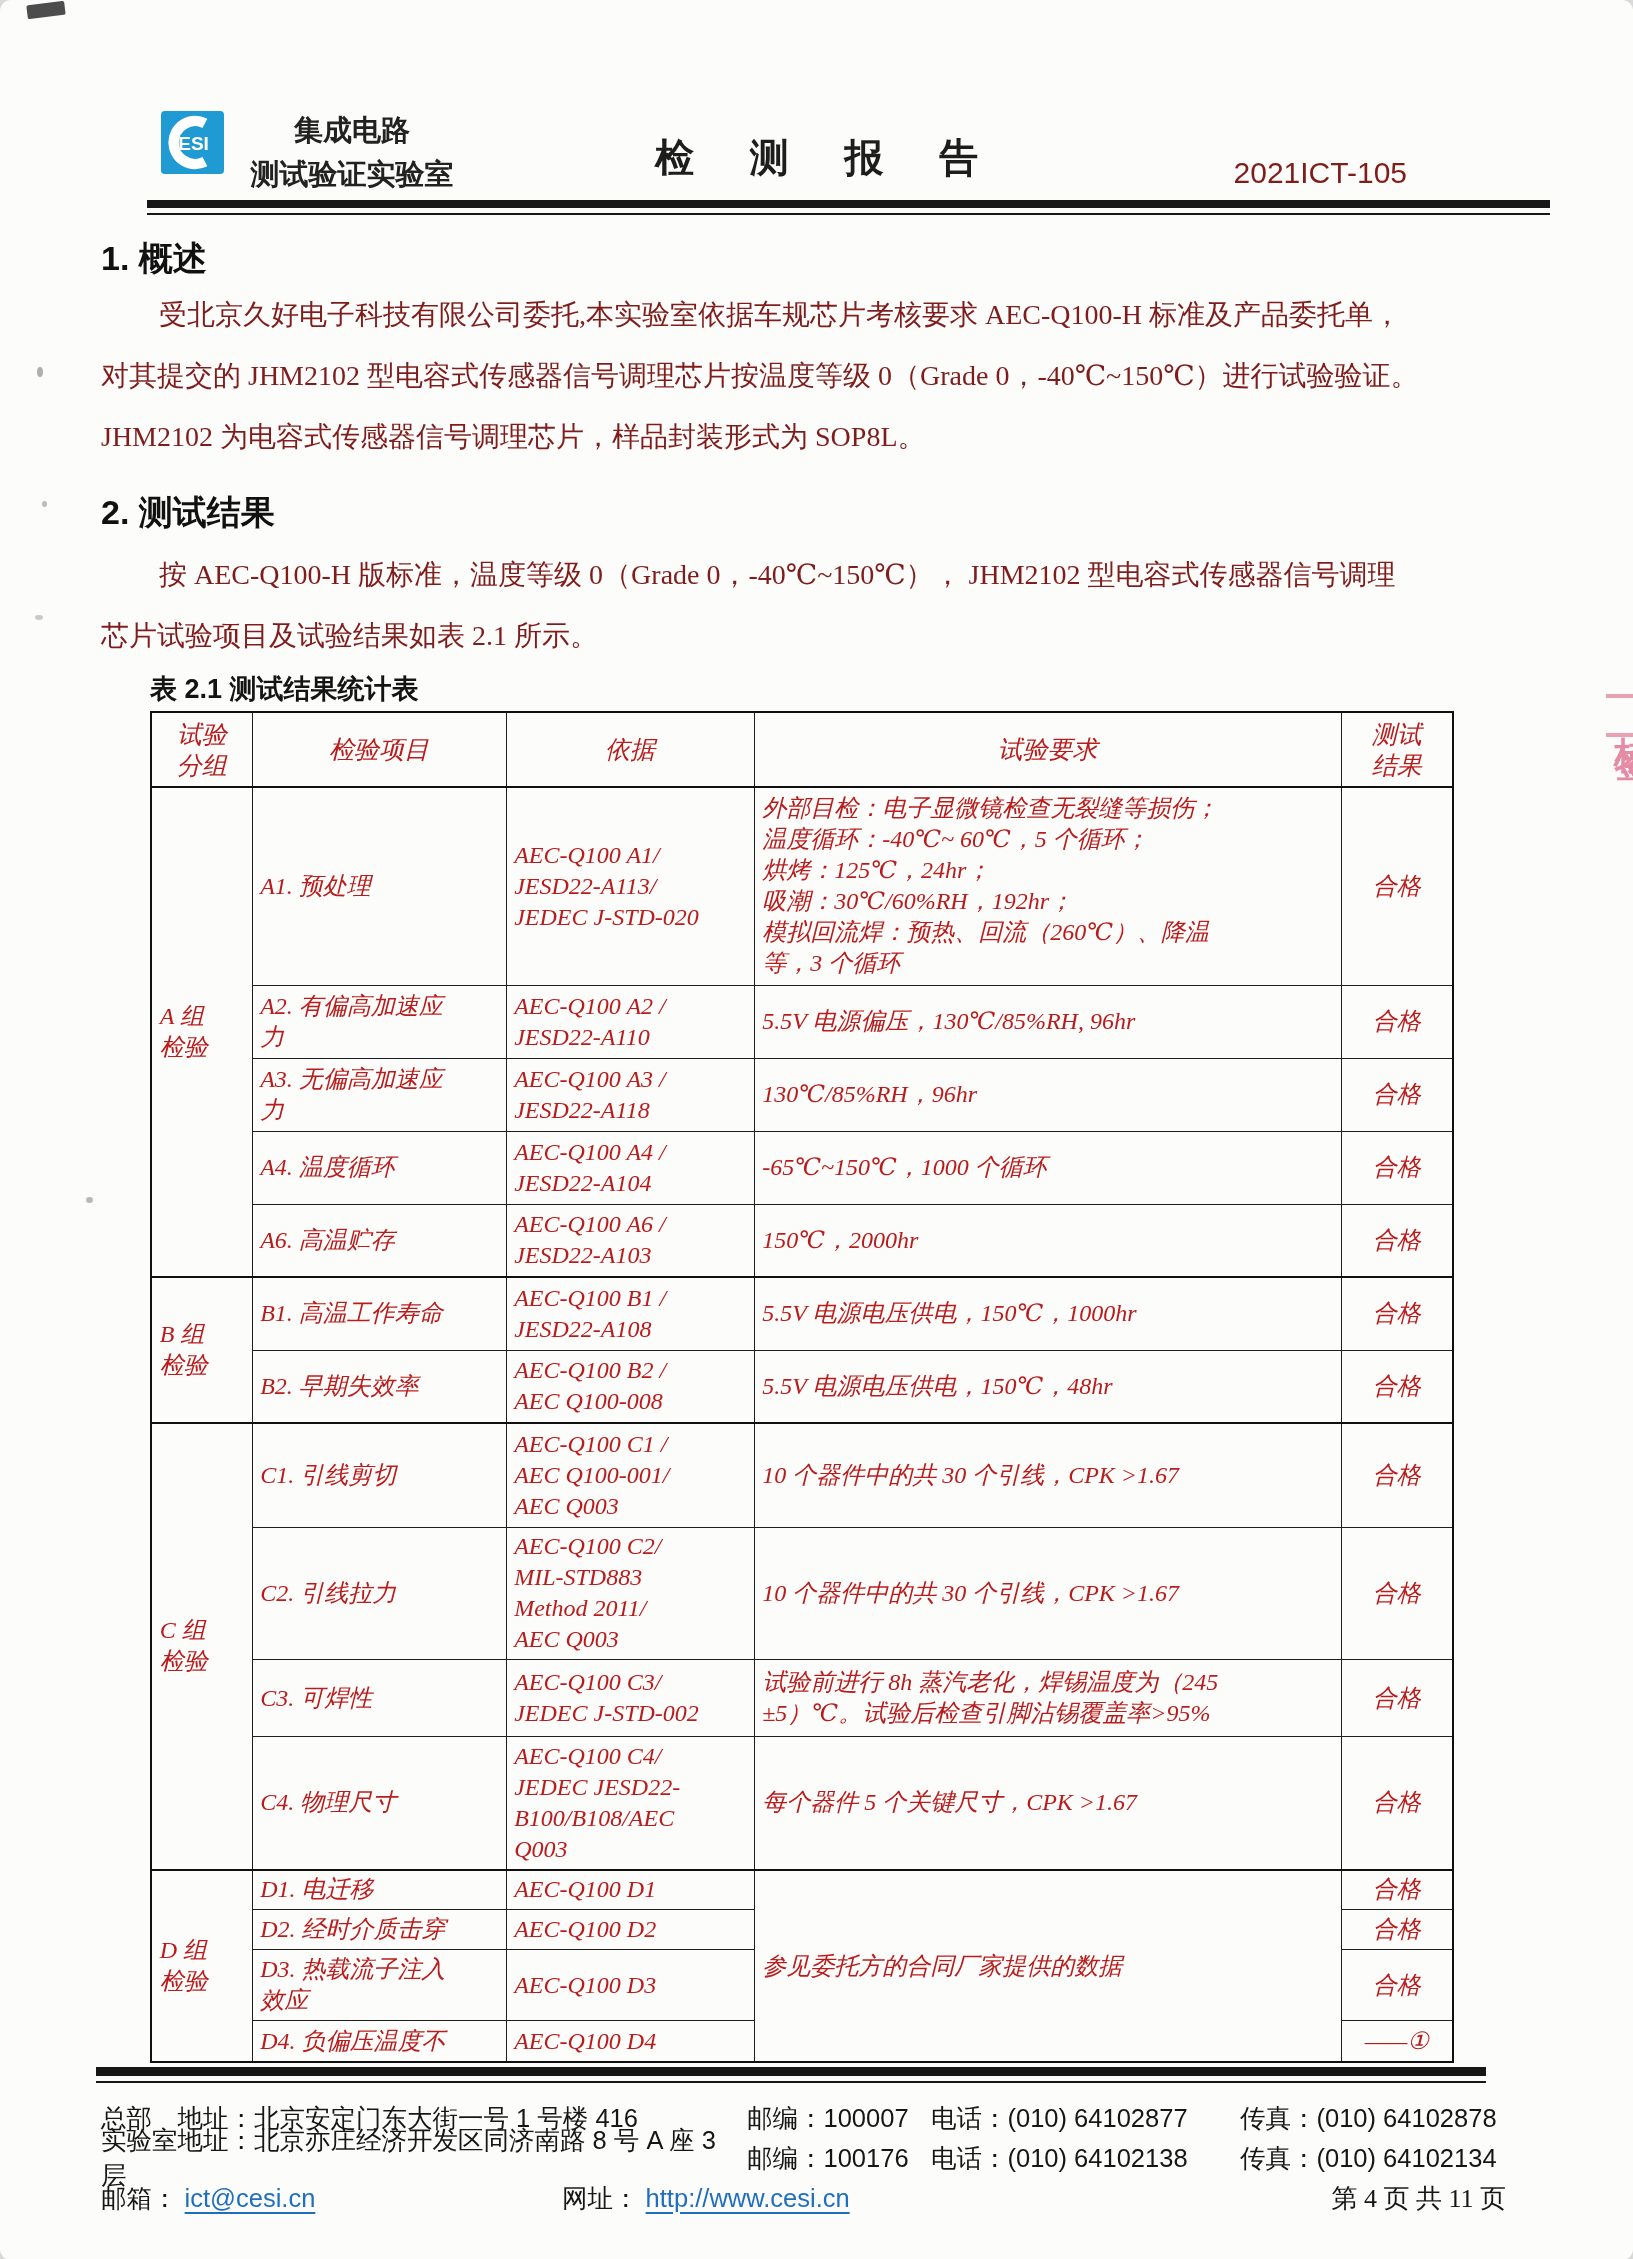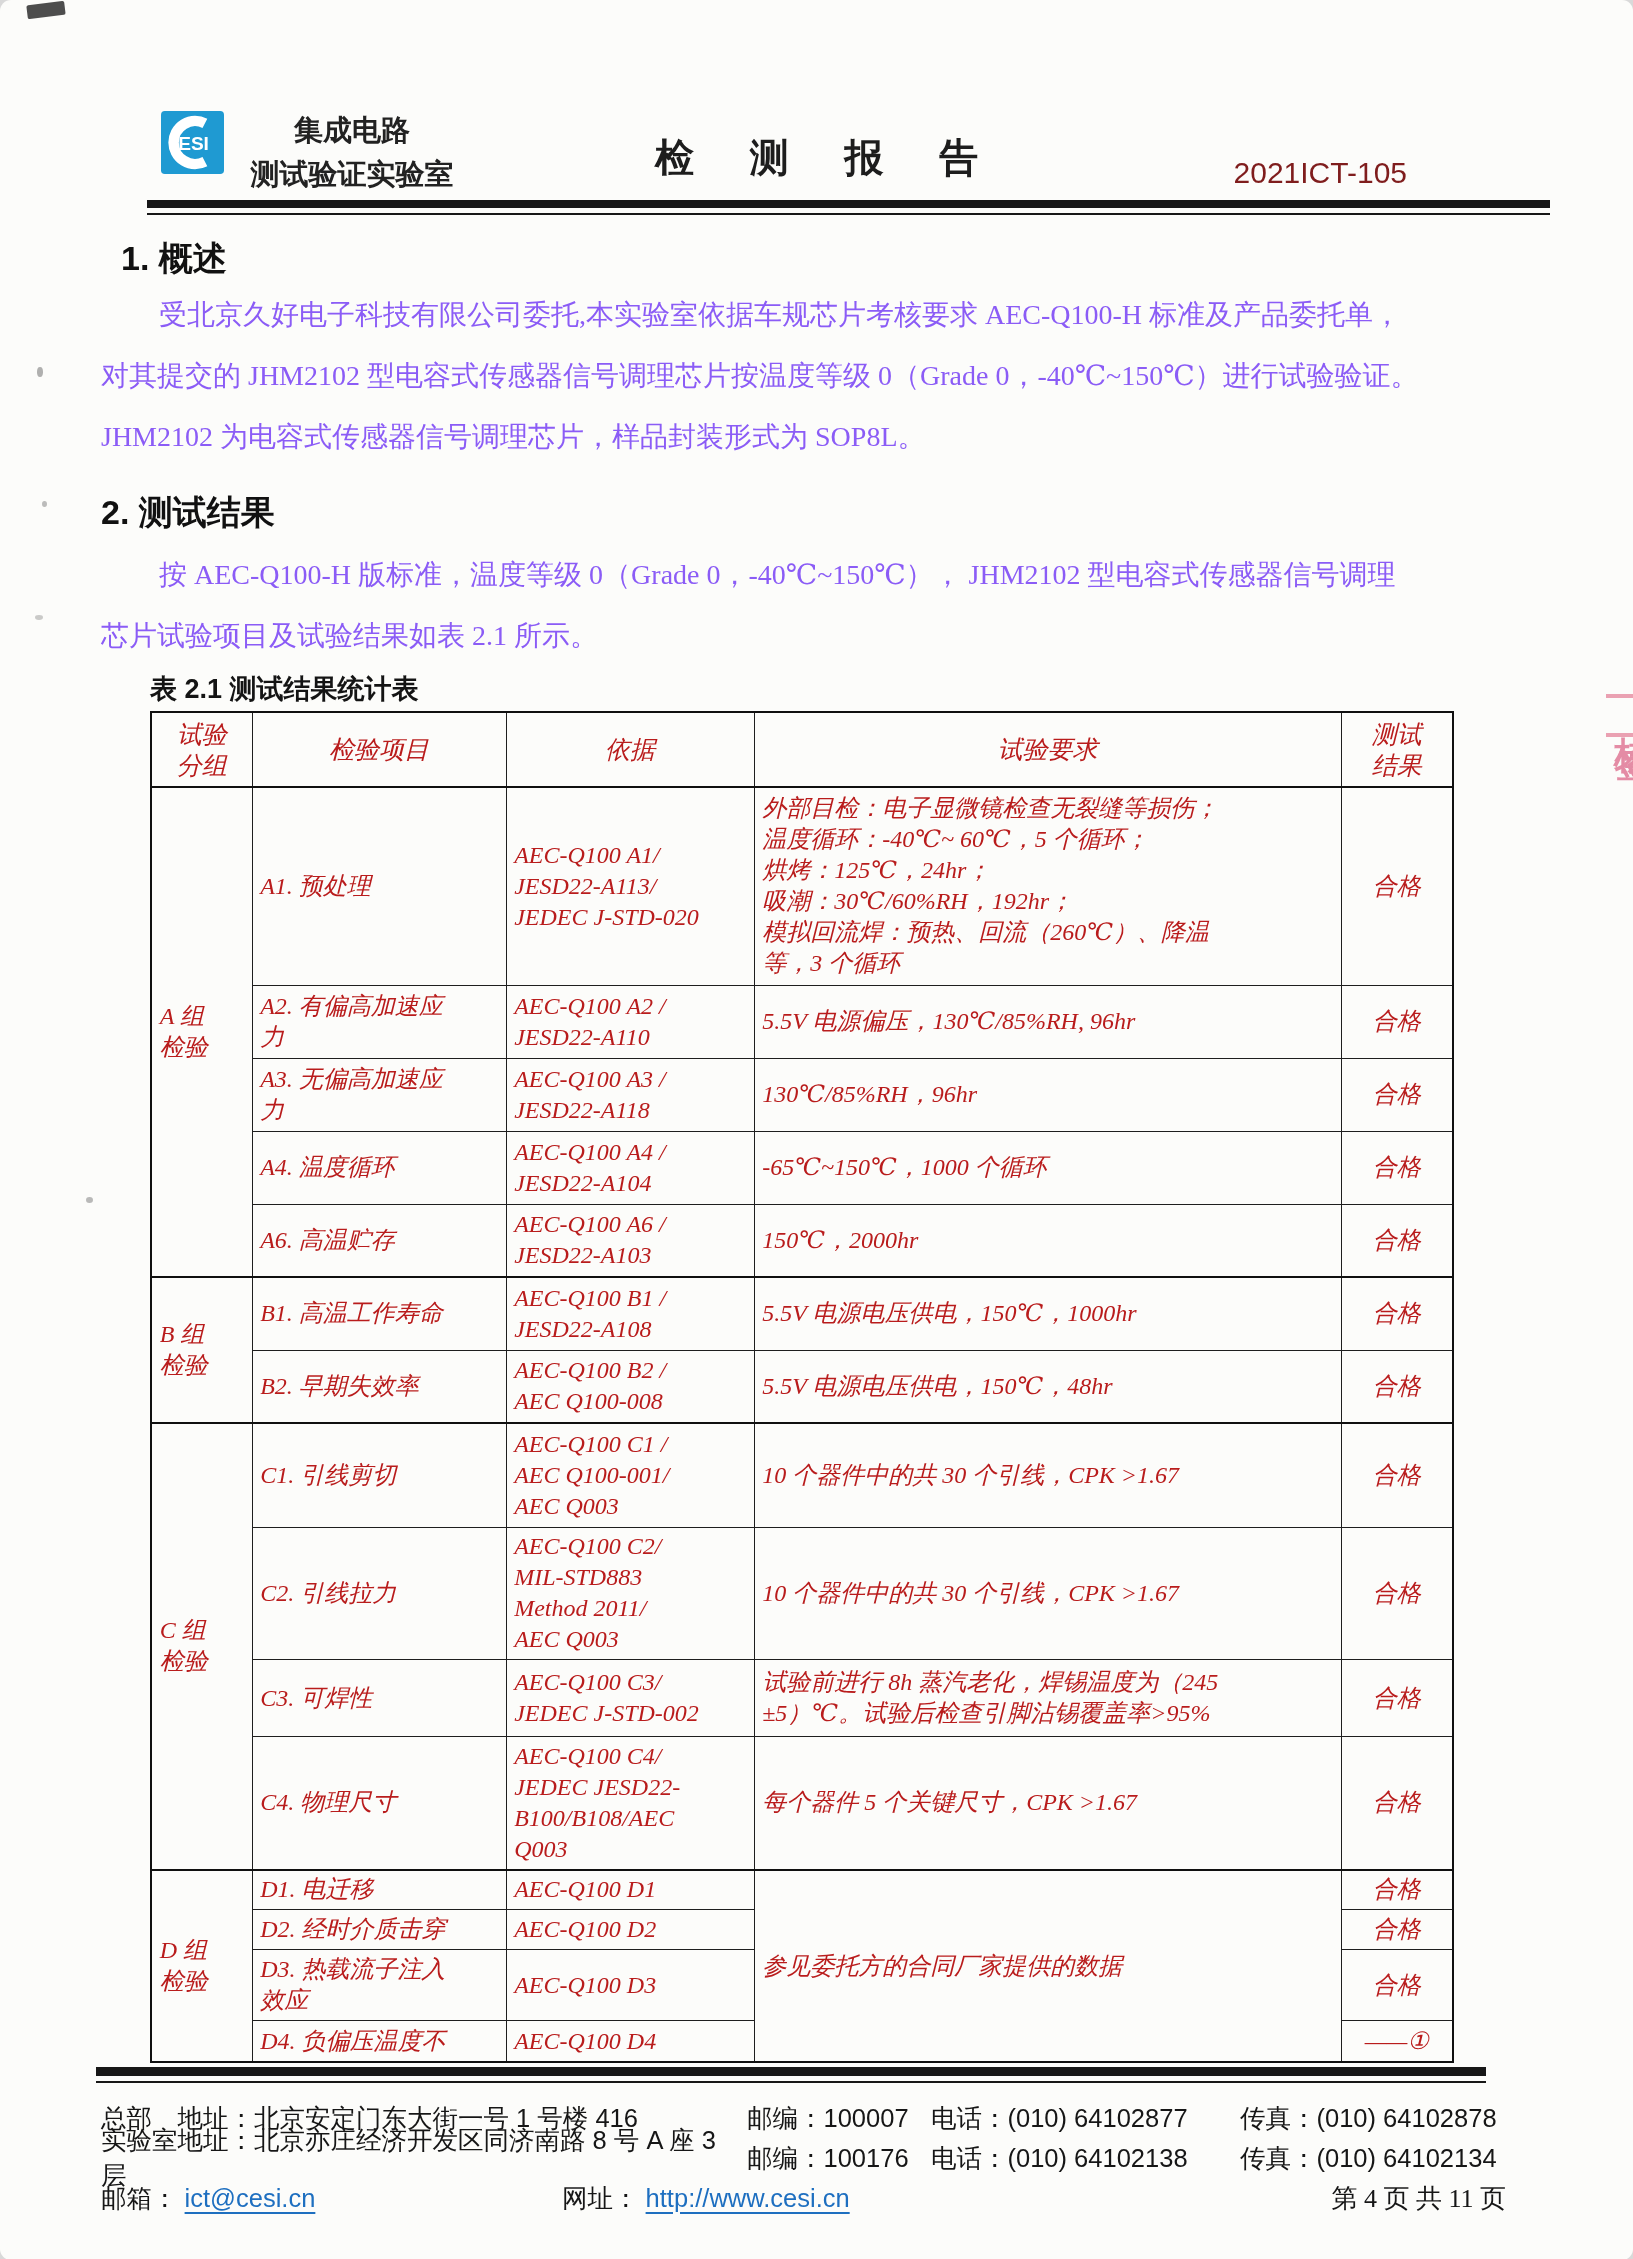--- a/index.html
+++ b/index.html
@@ -43,25 +43,25 @@
     position: absolute; left: 147px; top: 200px; width: 1403px; height: 15.4px;
     border-top: 8.6px solid #171717; border-bottom: 2.9px solid #171717;
   }
 
   
   .h-sec {
     position: absolute; left: 101px;
     font-family: "Liberation Sans", "DejaVu Sans", sans-serif;
     font-size: 34px; font-weight: bold; color: #111;
   }
-  #h1 { top: 236px; margin-left: 20px; }
+  #h1 { top: 236px; }
   #h2 { top: 490px; }
   .para {
     position: absolute; left: 101px; width: 1441px;
-    font-size: 28px; line-height: 61px; color: #8b5cf6;
+    font-size: 28px; line-height: 61px; color: #7f1d1d;
   }
   #p1 { top: 284px; }
   #p2 { top: 544px; }
   .indent { text-indent: 58px; }
 
   .caption {
     position: absolute; left: 150px; top: 671px; width: 1302px;
     text-align: left; font-weight: bold; font-size: 27px;
     font-family: "Liberation Sans", "DejaVu Sans", sans-serif; color: #141414;
   }

